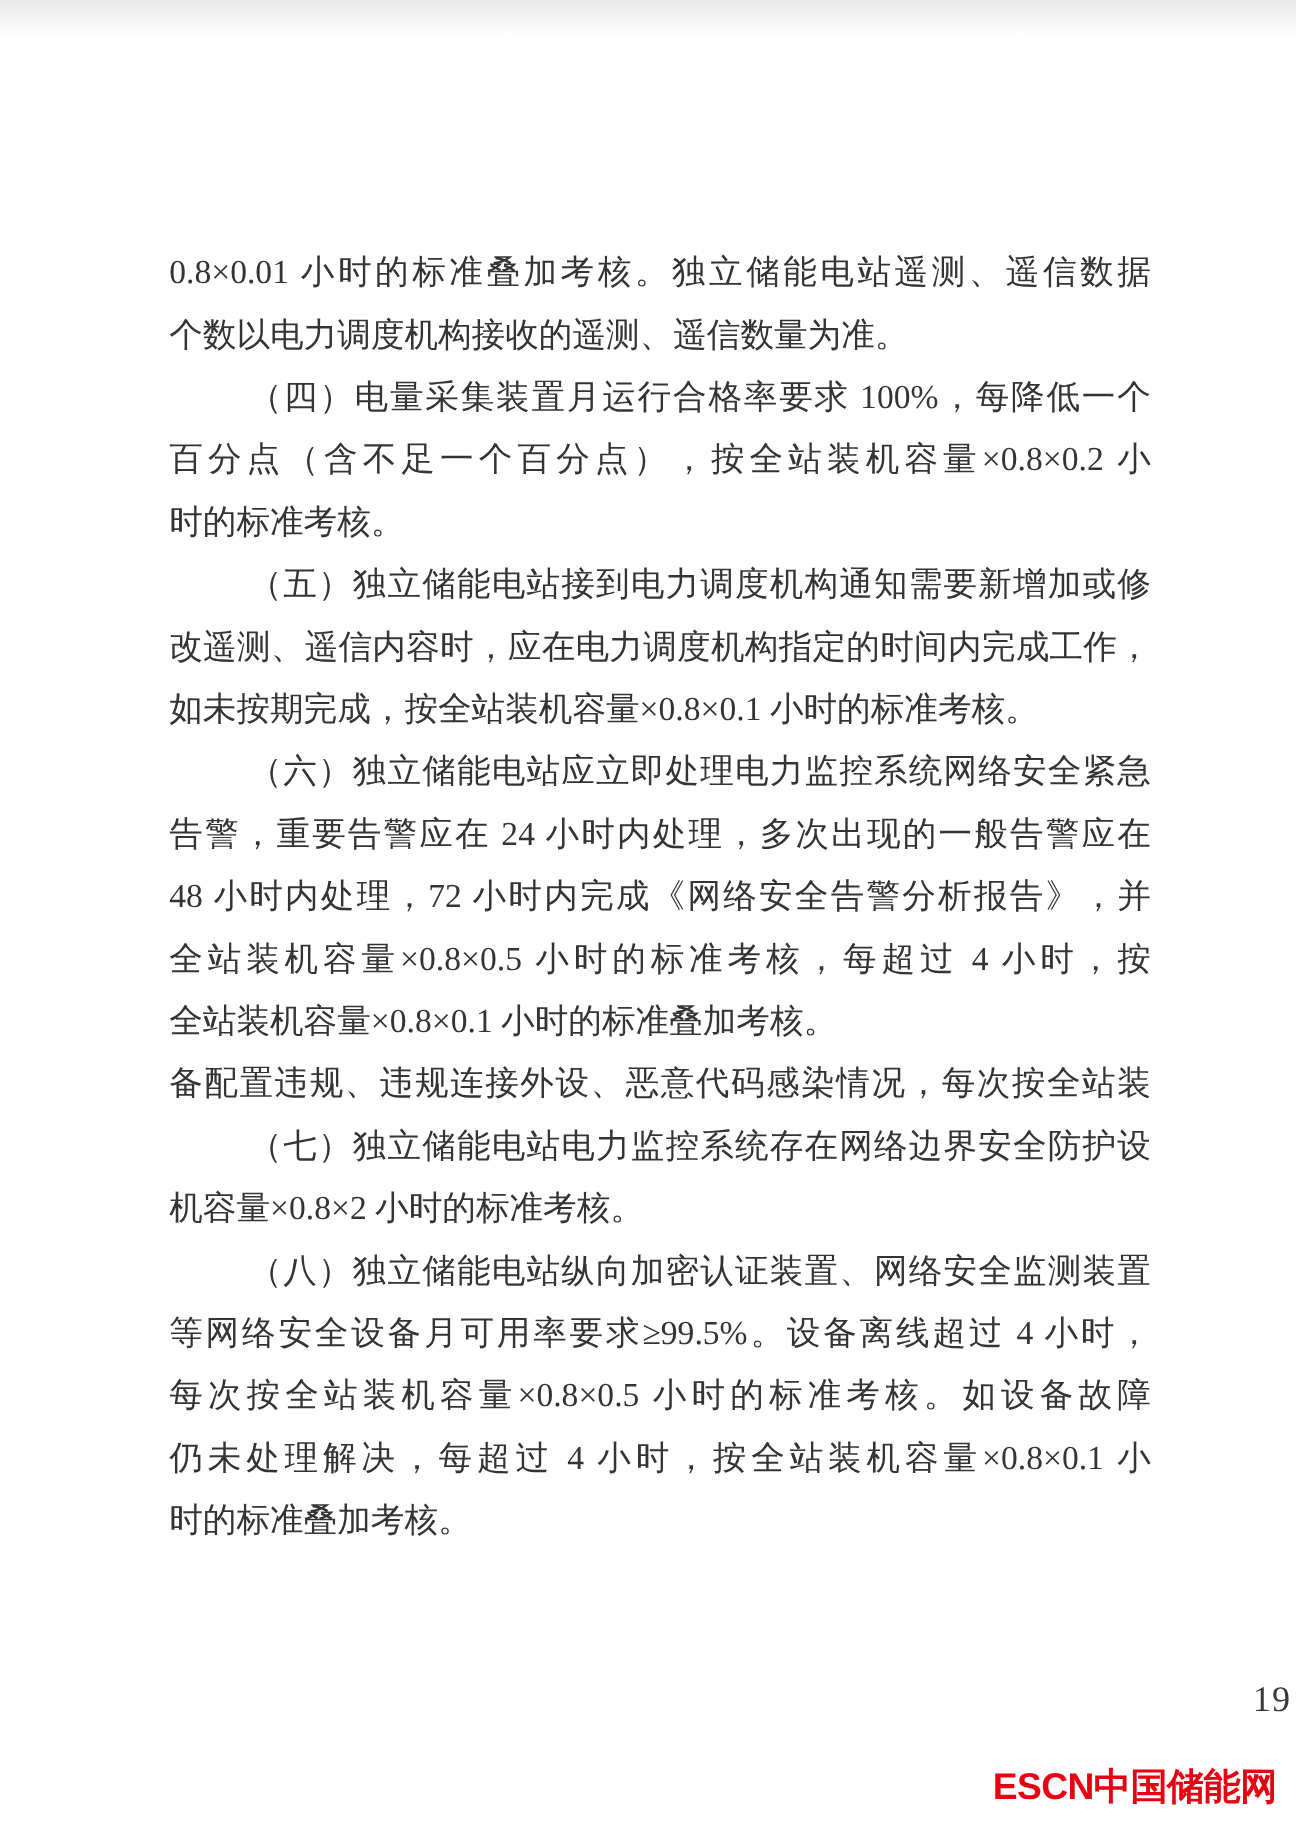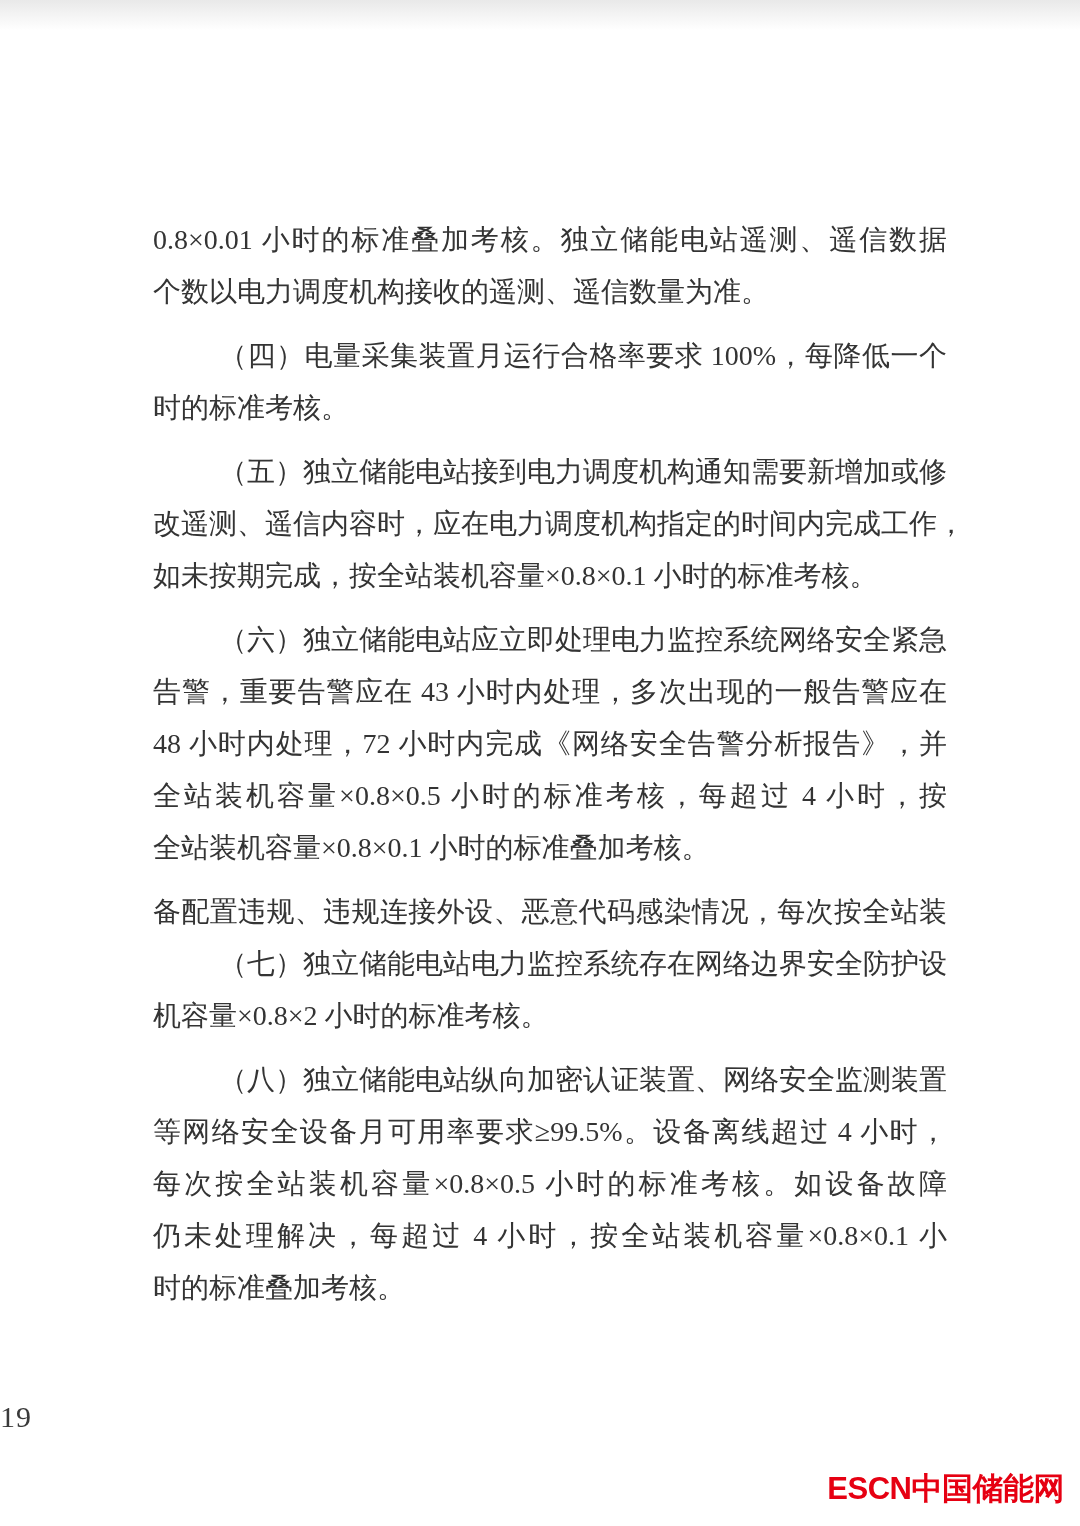--- a/index.html
+++ b/index.html
@@ -21,40 +21,40 @@
     background: linear-gradient(180deg, #e9e9e9 0%, #f5f5f5 55%, #ffffff 100%);
   }
   .text-block {
     position: absolute;
     left: 141px;
     top: 202px;
     width: 818px;
     color: #343434;
     font-size: 28px;
   }
-  .para { margin: 12px; }
+  .para { margin: 0; }
   .ln {
     height: 52px;
     line-height: 52px;
     white-space: nowrap;
     text-align: justify;
     text-align-last: justify;
   }
   .ln.last {
     text-align-last: left;
   }
   .ln.ind {
     text-indent: 66px;
   }
   .page-number {
     position: absolute;
     top: 1400px;
     left: 0;
     width: 1076px;
-    text-align: left;
+    text-align: right;
     font-size: 30px;
     letter-spacing: 1px;
     color: #3a3a3a;
   }
   .watermark {
     position: absolute;
     top: 1468px;
     right: 16px;
     font-family: "Liberation Sans", "DejaVu Sans", sans-serif;
     font-weight: bold;
@@ -70,32 +70,33 @@
 
 <div class="text-block">
 
   <div class="para">
     <div class="ln">0.8×0.01 小时的标准叠加考核。独立储能电站遥测、遥信数据</div>
     <div class="ln last">个数以电力调度机构接收的遥测、遥信数量为准。</div>
   </div>
 
   <div class="para">
     <div class="ln ind">（四）电量采集装置月运行合格率要求 100%，每降低一个</div>
+    <div class="ln">百分点（含不足一个百分点），按全站装机容量×0.8×0.2 小</div>
     <div class="ln last">时的标准考核。</div>
   </div>
 
   <div class="para">
     <div class="ln ind">（五）独立储能电站接到电力调度机构通知需要新增加或修</div>
     <div class="ln">改遥测、遥信内容时，应在电力调度机构指定的时间内完成工作，</div>
     <div class="ln last">如未按期完成，按全站装机容量×0.8×0.1 小时的标准考核。</div>
   </div>
 
   <div class="para">
     <div class="ln ind">（六）独立储能电站应立即处理电力监控系统网络安全紧急</div>
-    <div class="ln">告警，重要告警应在 43 小时内处理，多次出现的一般告警应在</div>
+    <div class="ln">告警，重要告警应在 24 小时内处理，多次出现的一般告警应在</div>
     <div class="ln">48 小时内处理，72 小时内完成《网络安全告警分析报告》，并</div>
     <div class="ln">全站装机容量×0.8×0.5 小时的标准考核，每超过 4 小时，按</div>
     <div class="ln last">全站装机容量×0.8×0.1 小时的标准叠加考核。</div>
   </div>
 
   <div class="para">
     <div class="ln">备配置违规、违规连接外设、恶意代码感染情况，每次按全站装</div>
     <div class="ln ind">（七）独立储能电站电力监控系统存在网络边界安全防护设</div>
     <div class="ln last">机容量×0.8×2 小时的标准考核。</div>
   </div>

